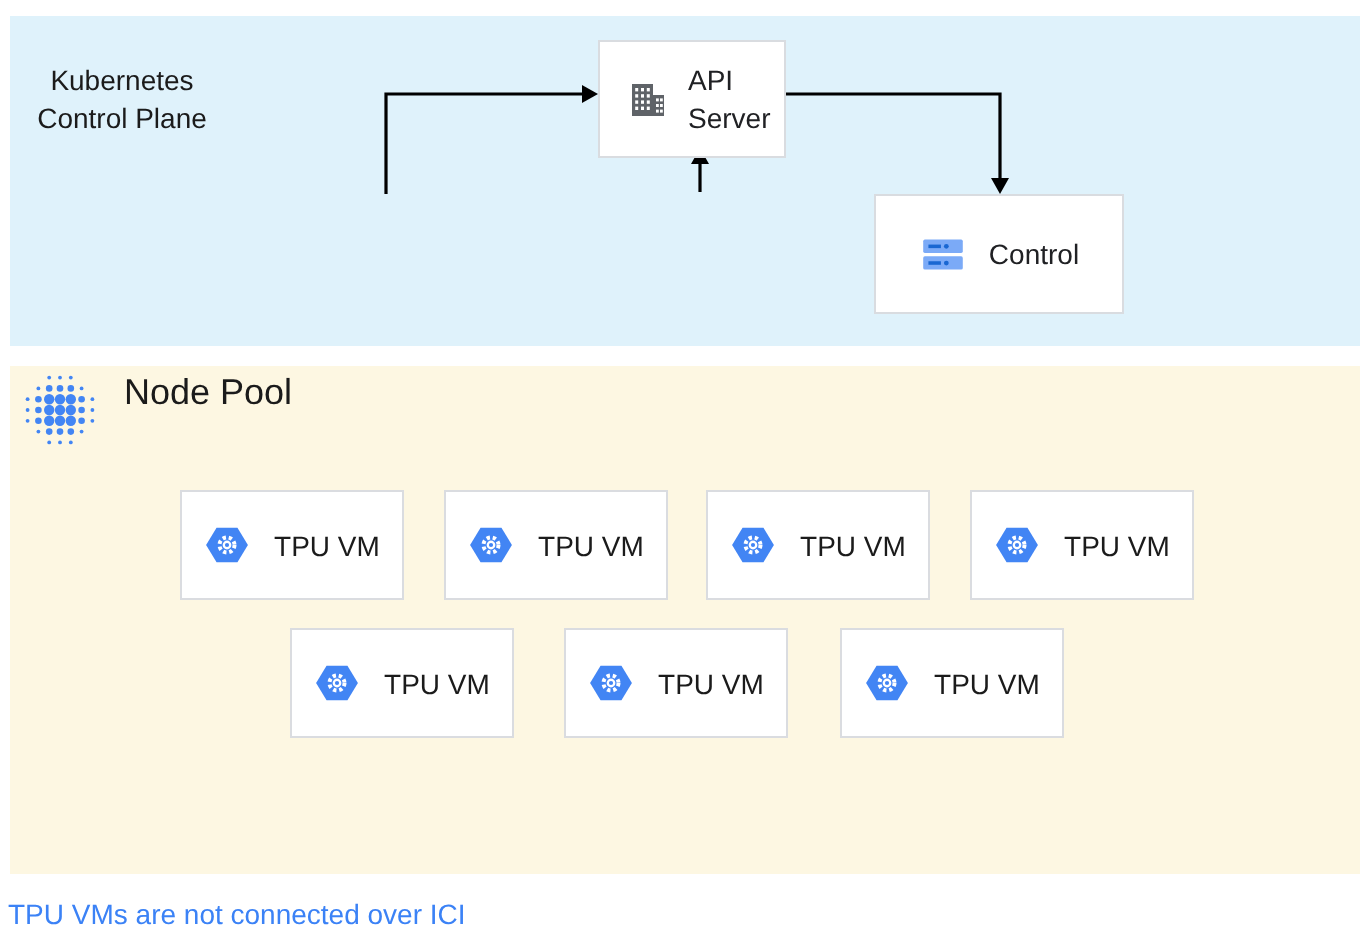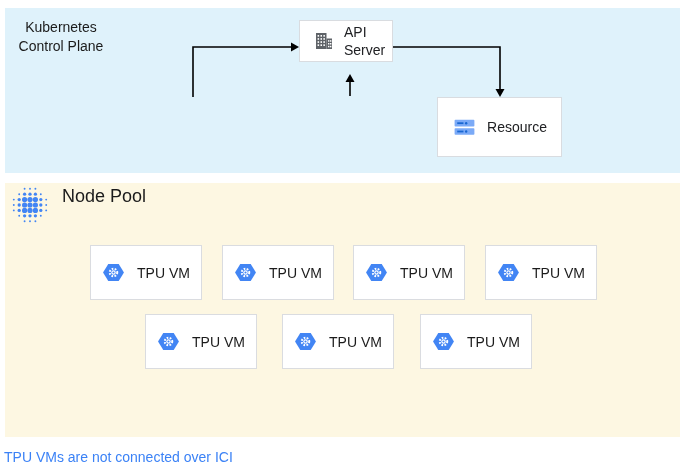--- a/index.html
+++ b/index.html
@@ -9,32 +9,32 @@
     background:#ffffff;
     font-family:"Liberation Sans", sans-serif;
     color:#202124;
     overflow:hidden;
   }
   .region{position:absolute;}
   .region-blue{left:5px;top:8px;width:675px;height:165px;background:#dff2fb;}
   .region-yellow{left:5px;top:183px;width:675px;height:254px;background:#fdf7e2;}
 
   .kcp-label{
-    position:absolute;left:8px;top:18px;width:106px;
+    position:absolute;left:8px;top:31px;width:106px;
     text-align:center;font-size:14px;line-height:1.38;
     white-space:pre-line;color:#1b1b1b;
   }
 
   .node{
     position:absolute;background:#ffffff;border:1px solid #d9dce0;
     display:flex;align-items:center;justify-content:center;gap:10px;
     font-size:14px;color:#202124;box-sizing:border-box;
   }
   .node .lbl{white-space:pre-line;line-height:1.3;}
-  .node-api{left:299px;top:20px;width:94px;height:42px;justify-content:flex-start;padding-left:13px;gap:9px;}
+  .node-api{left:299px;top:20px;width:94px;height:59px;justify-content:flex-start;padding-left:13px;gap:9px;}
   .node-rc{left:123px;top:97px;width:140px;height:60px;}
   .node-sched{left:278px;top:97px;width:144px;height:60px;}
   .node-storage{left:437px;top:97px;width:125px;height:60px;}
 
   .tpu{
     position:absolute;width:112px;height:55px;background:#ffffff;
     border:1px solid #dadce0;display:flex;align-items:center;justify-content:center;
     gap:12px;font-size:14px;color:#1b1b1b;box-sizing:border-box;
   }
   .tpu.r1-0{left:90px;top:245px;}  .tpu.r1-1{left:222px;top:245px;}
@@ -109,21 +109,21 @@
 
   <div class="node node-storage">
     <svg class="icon" width="25" height="25" viewBox="0 0 24 24">
       <rect x="2.5" y="4.6" width="19" height="6.4" rx="0.8" fill="#7baaf7"></rect>
       <rect x="2.5" y="12.6" width="19" height="6.4" rx="0.8" fill="#7baaf7"></rect>
       <rect x="5" y="7" width="6" height="1.7" fill="#1967d2"></rect>
       <circle cx="13.6" cy="7.85" r="1.15" fill="#1967d2"></circle>
       <rect x="5" y="15" width="6" height="1.7" fill="#1967d2"></rect>
       <circle cx="13.6" cy="15.85" r="1.15" fill="#1967d2"></circle>
     </svg>
-    <span class="lbl">Resource</span>
+    <span class="lbl">Control</span>
   </div>
 
   <svg class="np-icon" id="np-dots" viewBox="0 0 38 38">
       <circle cx="13.6" cy="2.799999999999997" r="0.95" fill="#4285f4"></circle>
       <circle cx="19" cy="2.799999999999997" r="0.95" fill="#4285f4"></circle>
       <circle cx="24.4" cy="2.799999999999997" r="0.95" fill="#4285f4"></circle>
       <circle cx="8.2" cy="8.2" r="0.95" fill="#4285f4"></circle>
       <circle cx="13.6" cy="8.2" r="1.65" fill="#4285f4"></circle>
       <circle cx="19" cy="8.2" r="1.65" fill="#4285f4"></circle>
       <circle cx="24.4" cy="8.2" r="1.65" fill="#4285f4"></circle>

